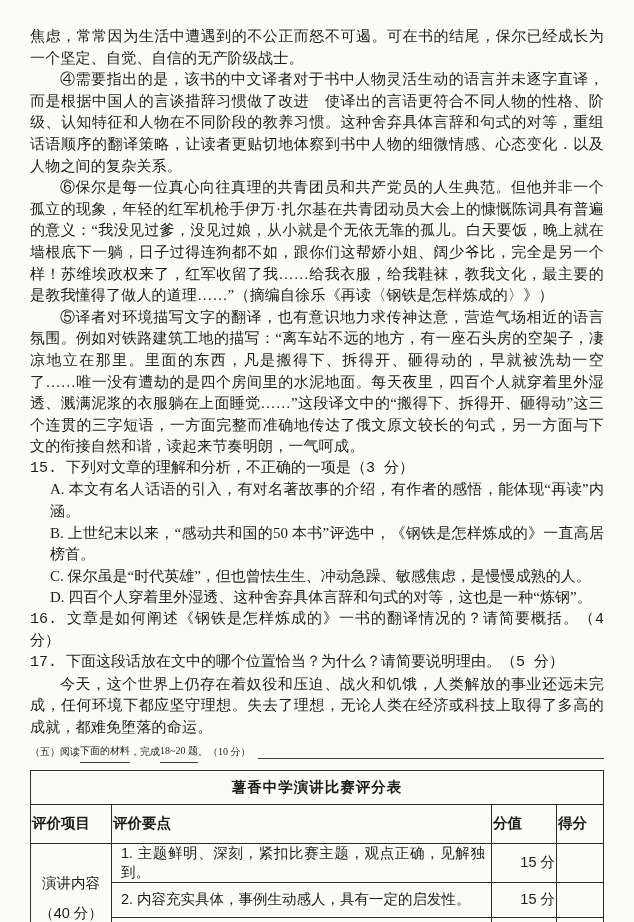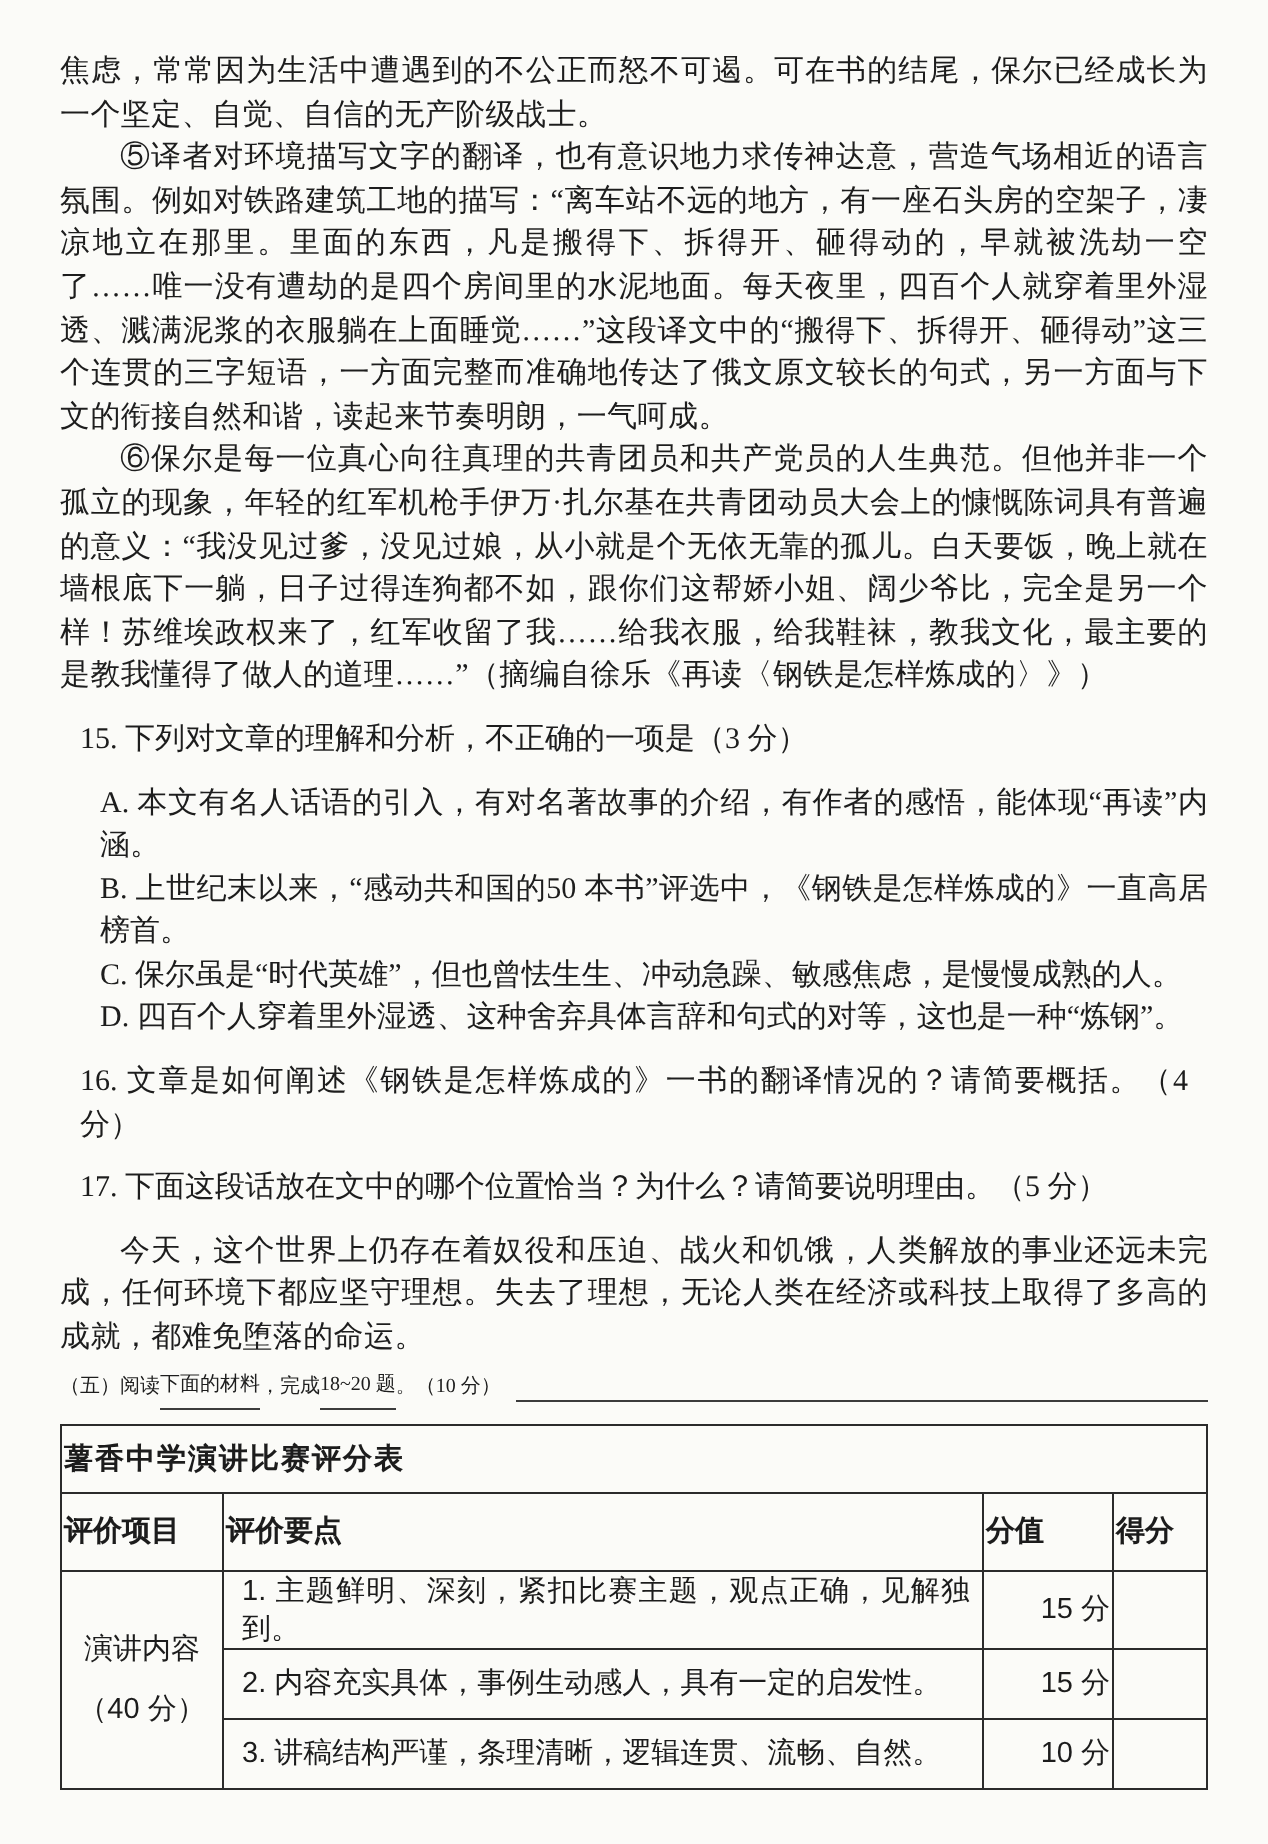--- a/index.html
+++ b/index.html
@@ -18,21 +18,21 @@
   }
   .passage p, .quote-block {
     margin: 0;
     font-size: 15px;
     line-height: 21.6px;
     text-align: justify;
     letter-spacing: 0.2px;
   }
   .indent { text-indent: 2em; }
   .questions { font-size: 15px; line-height: 21.6px; }
-  .q-stem { margin: 10px; text-align: justify; }
+  .q-stem { margin: 0; text-align: justify; font-family: Liberation Mono, monospace; }
   .option { padding-left: 20px; text-align: justify; }
   .quote-block { text-indent: 2em; }
   .section-heading {
     display: flex;
     align-items: flex-end;
     font-size: 10px;
     line-height: 22px;
     margin-top: 1px;
     white-space: nowrap;
   }
@@ -48,20 +48,21 @@
     border-collapse: collapse;
     margin-top: 7px;
     font-family: "Liberation Sans", "DejaVu Sans", sans-serif;
   }
   table.score-table td {
     border: 1.6px solid #2b2b2b;
     font-size: 14.5px;
     color: #1c1c1c;
   }
   td.tbl-title-cell {
+    text-align: center;
     font-weight: bold;
     font-size: 17px;
     height: 31px;
     letter-spacing: 1px;
   }
   td.th-cell {
     text-align: left;
     font-weight: bold;
     font-size: 15px;
     height: 36px;
@@ -80,22 +81,23 @@
   td.score-cell { text-align: right; width: 62px; }
   td.earned-cell { width: 44px; }
 </style>
 </head>
 <body>
 
 <div class="page">
 
   <div class="passage">
     <p>焦虑，常常因为生活中遭遇到的不公正而怒不可遏。可在书的结尾，保尔已经成长为一个坚定、自觉、自信的无产阶级战士。</p>
+    <p class="indent">④需要指出的是，该书的中文译者对于书中人物灵活生动的语言并未逐字直译，而是根据中国人的言谈措辞习惯做了改进　使译出的言语更符合不同人物的性格、阶级、认知特征和人物在不同阶段的教养习惯。这种舍弃具体言辞和句式的对等，重组话语顺序的翻译策略，让读者更贴切地体察到书中人物的细微情感、心态变化．以及人物之间的复杂关系。</p>
+    <p class="indent">⑥保尔是每一位真心向往真理的共青团员和共产党员的人生典范。但他并非一个孤立的现象，年轻的红军机枪手伊万·扎尔基在共青团动员大会上的慷慨陈词具有普遍的意义：“我没见过爹，没见过娘，从小就是个无依无靠的孤儿。白天要饭，晚上就在墙根底下一躺，日子过得连狗都不如，跟你们这帮娇小姐、阔少爷比，完全是另一个样！苏维埃政权来了，红军收留了我……给我衣服，给我鞋袜，教我文化，最主要的是教我懂得了做人的道理……”（摘编自徐乐《再读〈钢铁是怎样炼成的〉》）</p>
     <p class="indent">⑤译者对环境描写文字的翻译，也有意识地力求传神达意，营造气场相近的语言氛围。例如对铁路建筑工地的描写：“离车站不远的地方，有一座石头房的空架子，凄凉地立在那里。里面的东西，凡是搬得下、拆得开、砸得动的，早就被洗劫一空了……唯一没有遭劫的是四个房间里的水泥地面。每天夜里，四百个人就穿着里外湿透、溅满泥浆的衣服躺在上面睡觉……”这段译文中的“搬得下、拆得开、砸得动”这三个连贯的三字短语，一方面完整而准确地传达了俄文原文较长的句式，另一方面与下文的衔接自然和谐，读起来节奏明朗，一气呵成。</p>
-    <p class="indent">⑥保尔是每一位真心向往真理的共青团员和共产党员的人生典范。但他并非一个孤立的现象，年轻的红军机枪手伊万·扎尔基在共青团动员大会上的慷慨陈词具有普遍的意义：“我没见过爹，没见过娘，从小就是个无依无靠的孤儿。白天要饭，晚上就在墙根底下一躺，日子过得连狗都不如，跟你们这帮娇小姐、阔少爷比，完全是另一个样！苏维埃政权来了，红军收留了我……给我衣服，给我鞋袜，教我文化，最主要的是教我懂得了做人的道理……”（摘编自徐乐《再读〈钢铁是怎样炼成的〉》）</p>
   </div>
 
   <div class="questions">
     <p class="q-stem">15. 下列对文章的理解和分析，不正确的一项是（3 分）</p>
     <div class="option">A. 本文有名人话语的引入，有对名著故事的介绍，有作者的感悟，能体现“再读”内涵。</div>
     <div class="option">B. 上世纪末以来，“感动共和国的50 本书”评选中，《钢铁是怎样炼成的》一直高居榜首。</div>
     <div class="option">C. 保尔虽是“时代英雄”，但也曾怯生生、冲动急躁、敏感焦虑，是慢慢成熟的人。</div>
     <div class="option">D. 四百个人穿着里外湿透、这种舍弃具体言辞和句式的对等，这也是一种“炼钢”。</div>
     <p class="q-stem">16. 文章是如何阐述《钢铁是怎样炼成的》一书的翻译情况的？请简要概括。（4 分）</p>
     <p class="q-stem">17. 下面这段话放在文中的哪个位置恰当？为什么？请简要说明理由。（5 分）</p>

